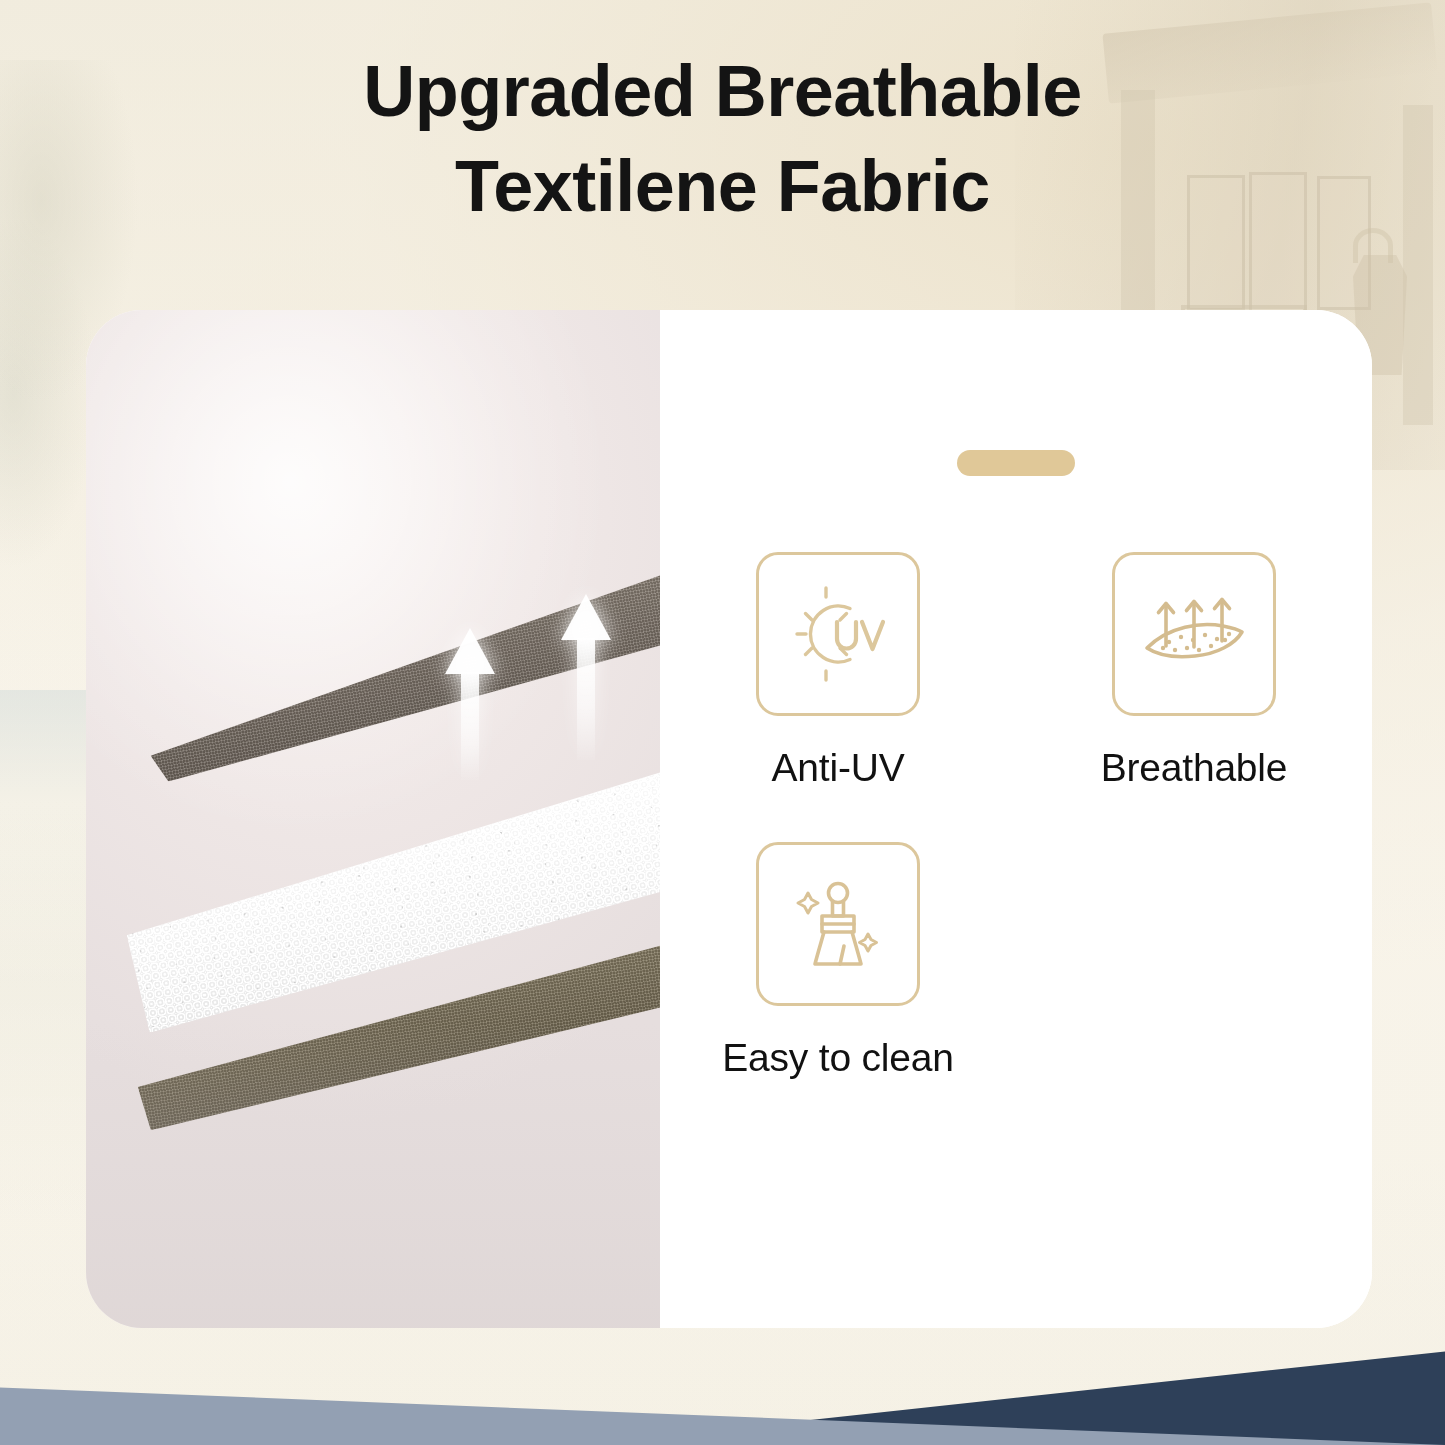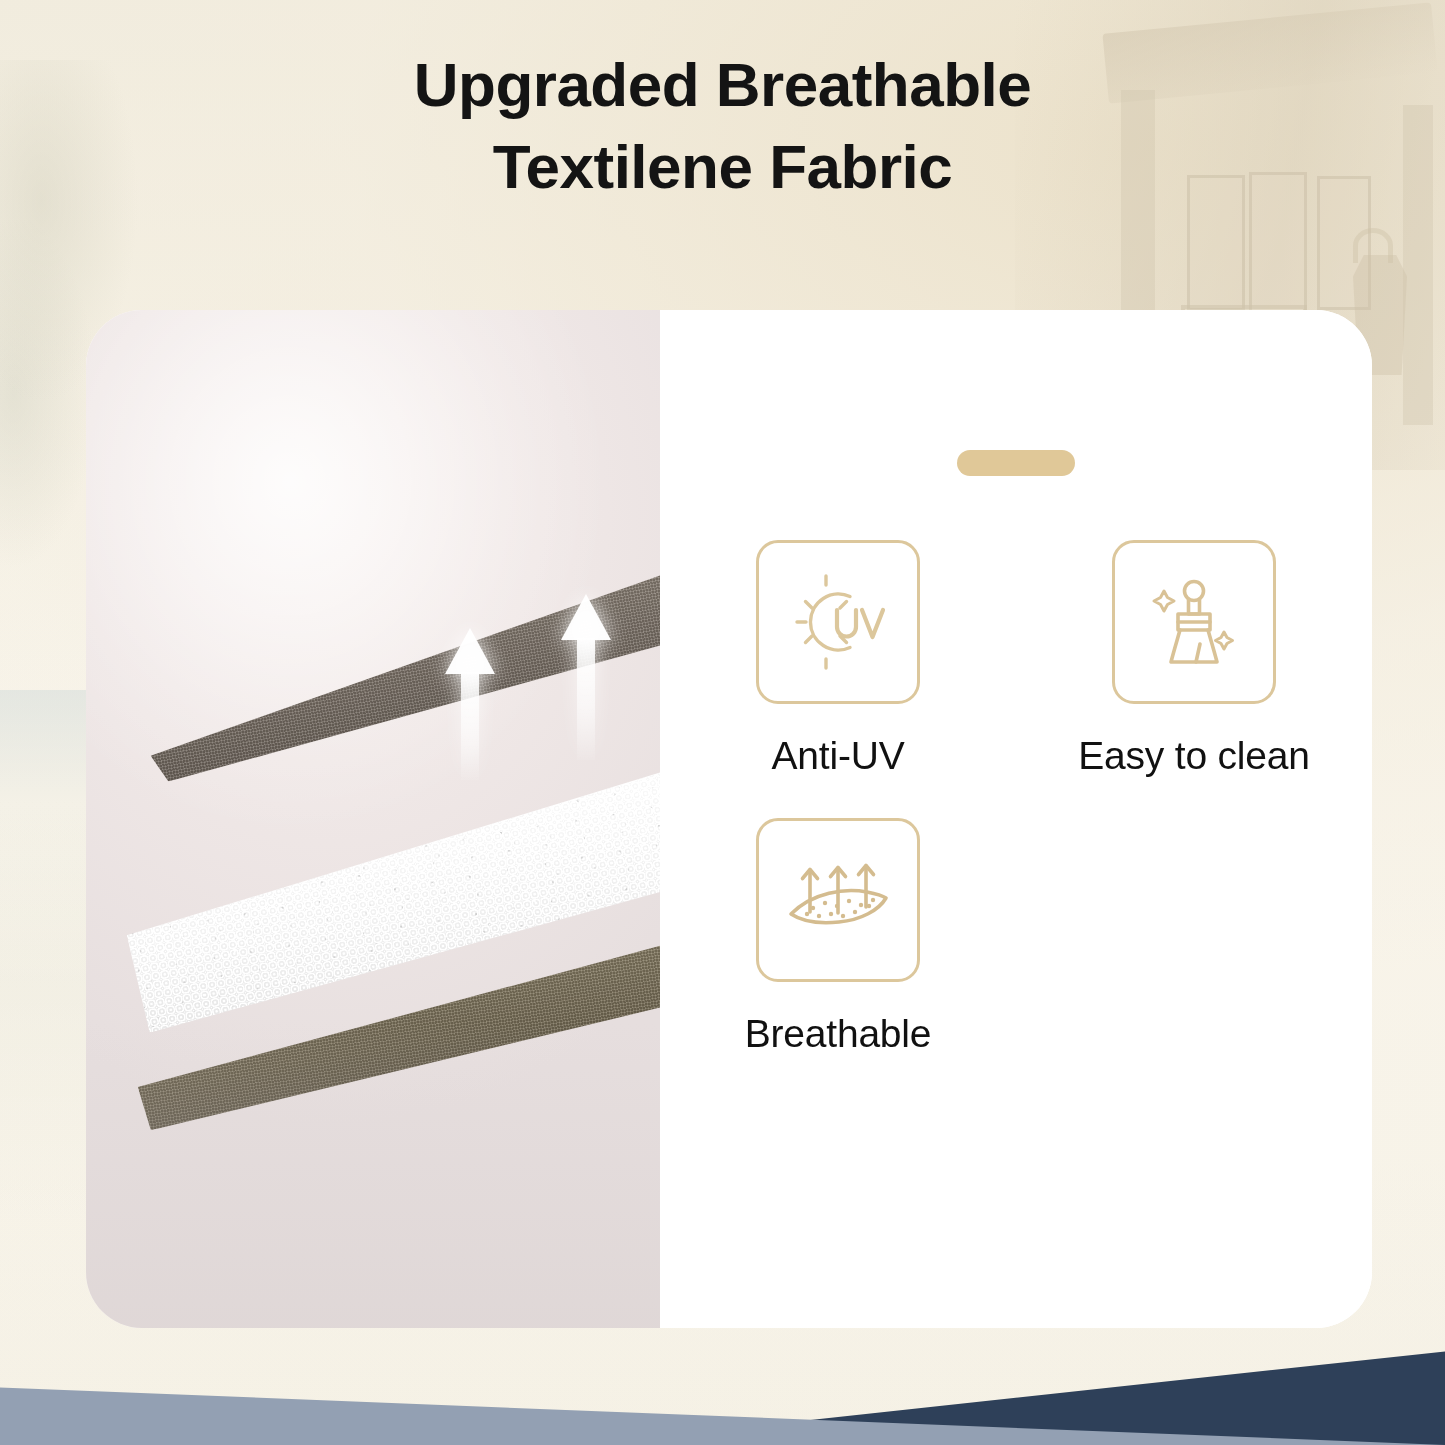--- a/index.html
+++ b/index.html
@@ -98,21 +98,21 @@
     background: linear-gradient(180deg, rgba(240,236,222,0.0) 0%, rgba(233,232,219,0.35) 45%, rgba(246,242,232,0.1) 100%);
   }
 
   
   .title {
     position: absolute;
     left: 0; right: 0; top: 44px;
     text-align: center;
     color: #141414;
     font-weight: 700;
-    font-size: 62px;
+    font-size: 72px;
     line-height: 1.32;
     letter-spacing: -0.5px;
     z-index: 6;
     white-space: pre-line;
   }
 
   
   .card {
     position: absolute;
     left: 86px; top: 310px;
@@ -240,24 +240,24 @@
     left: 50%;
     transform: translateX(-50%);
     top: 140px;
     width: 118px; height: 26px;
     border-radius: 13px;
     background: #E0C898;
   }
   .feature-grid {
     position: absolute;
     left: 0; right: 0;
-    top: 230px;
+    top: 242px;
     display: grid;
     grid-template-columns: 1fr 1fr;
-    row-gap: 40px;
+    row-gap: 52px;
   }
   .feature {
     display: flex;
     flex-direction: column;
     align-items: center;
   }
   .icon-box {
     width: 158px; height: 158px;
     border: 3px solid #DCC79C;
     border-radius: 22px;
@@ -362,40 +362,20 @@
                 <line x1="60.5" y1="31.5" x2="54" y2="38"></line>
                 <line x1="60.5" y1="72.5" x2="54" y2="66"></line>
               </g>
               <g stroke="#DCC79C" stroke-width="4.2" stroke-linecap="round" stroke-linejoin="round" fill="none">
                 <path d="M51 40v17a9.5 9.5 0 0 0 19 0V40"></path>
                 <path d="M76 40l10.5 27L97 40"></path>
               </g>
             </svg>
           </div>
           <div class="feature-label">Anti-UV</div>
-        </div>
-
-        <div class="feature">
-          <div class="icon-box">
-            <svg width="104" height="104" viewBox="0 0 104 104" fill="none">
-              <g stroke="#D9C296" stroke-width="3.6" stroke-linejoin="round" stroke-linecap="round" fill="none">
-                <circle cx="52" cy="21" r="9.5"></circle>
-                <path d="M46.5 29.5v14.5h11V29.5"></path>
-                <path d="M36 44h32v16H36z"></path>
-                <line x1="36" y1="52" x2="68" y2="52"></line>
-                <path d="M38 60 C34 74 31 84 29 92h46c-2-8-5-18-9-32"></path>
-                <path d="M54 92 58 74"></path>
-              </g>
-              <g fill="none" stroke="#D9C296" stroke-width="3" stroke-linejoin="round">
-                <path d="M22 21 25.5 27.5 32 31 25.5 34.5 22 41 18.5 34.5 12 31 18.5 27.5Z"></path>
-                <path d="M82 62 85 67.5 90.5 70.5 85 73.5 82 79 79 73.5 73.5 70.5 79 67.5Z"></path>
-              </g>
-            </svg>
-          </div>
-          <div class="feature-label">Easy to clean</div>
         </div>
 
         <div class="feature">
           <div class="icon-box">
             <svg width="110" height="104" viewBox="0 0 110 104" fill="none">
               <path d="M8 66 C30 44 62 40 84 44 C94 46 100 48 103 50 C96 62 78 72 56 74 C36 76 20 74 8 66 Z" stroke="#D4BC8F" stroke-width="3.6" stroke-linejoin="round" fill="none"></path>
               <g fill="#D4BC8F">
                 <circle cx="30" cy="60" r="2.2"></circle>
                   <circle cx="42" cy="55" r="2.2"></circle>
                 <circle cx="54" cy="58" r="2.2"></circle>
@@ -415,20 +395,40 @@
                 <path d="M55 65V20"></path>
                   <path d="M47.5 28.5 55 19.5 62.5 28.5"></path>
                 <path d="M83 59V18"></path>
                   <path d="M75.5 26.5 83 17.5 90.5 26.5"></path>
               </g>
             </svg>
           </div>
           <div class="feature-label">Breathable</div>
         </div>
 
+        <div class="feature">
+          <div class="icon-box">
+            <svg width="104" height="104" viewBox="0 0 104 104" fill="none">
+              <g stroke="#D9C296" stroke-width="3.6" stroke-linejoin="round" stroke-linecap="round" fill="none">
+                <circle cx="52" cy="21" r="9.5"></circle>
+                <path d="M46.5 29.5v14.5h11V29.5"></path>
+                <path d="M36 44h32v16H36z"></path>
+                <line x1="36" y1="52" x2="68" y2="52"></line>
+                <path d="M38 60 C34 74 31 84 29 92h46c-2-8-5-18-9-32"></path>
+                <path d="M54 92 58 74"></path>
+              </g>
+              <g fill="none" stroke="#D9C296" stroke-width="3" stroke-linejoin="round">
+                <path d="M22 21 25.5 27.5 32 31 25.5 34.5 22 41 18.5 34.5 12 31 18.5 27.5Z"></path>
+                <path d="M82 62 85 67.5 90.5 70.5 85 73.5 82 79 79 73.5 73.5 70.5 79 67.5Z"></path>
+              </g>
+            </svg>
+          </div>
+          <div class="feature-label">Easy to clean</div>
+        </div>
+
 
       </div>
     </div>
   </div>
 
   <div class="wedge wedge-navy"></div>
   <div class="wedge wedge-slate"></div>
 
 </div>
 

